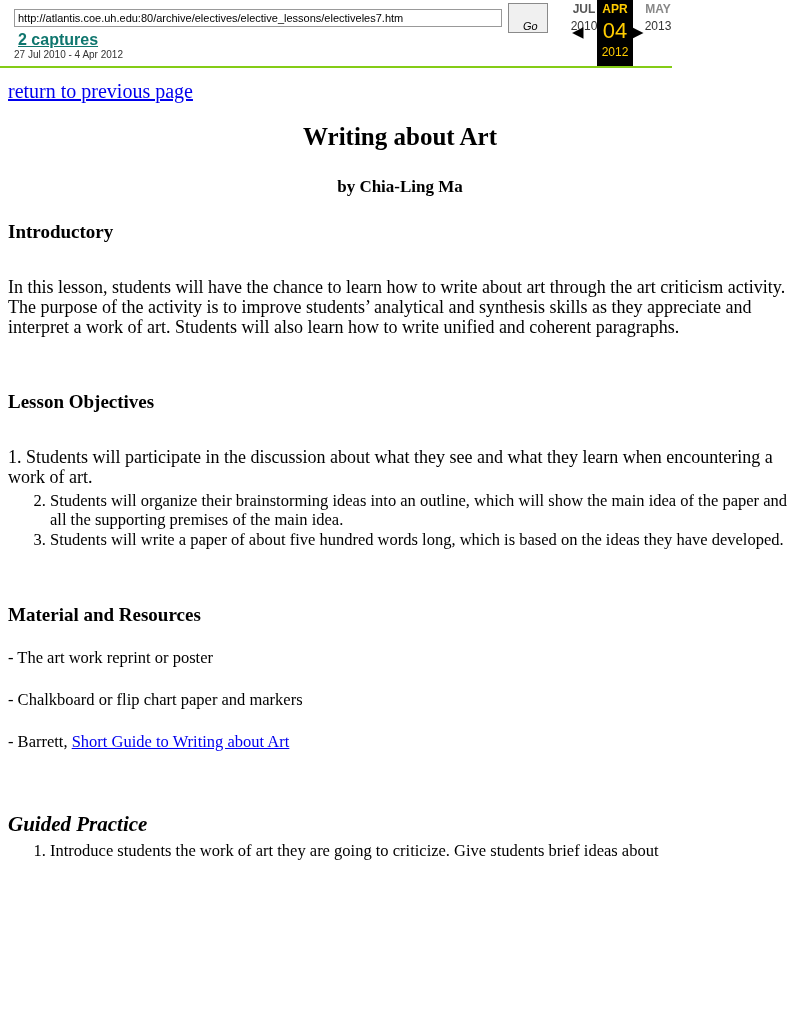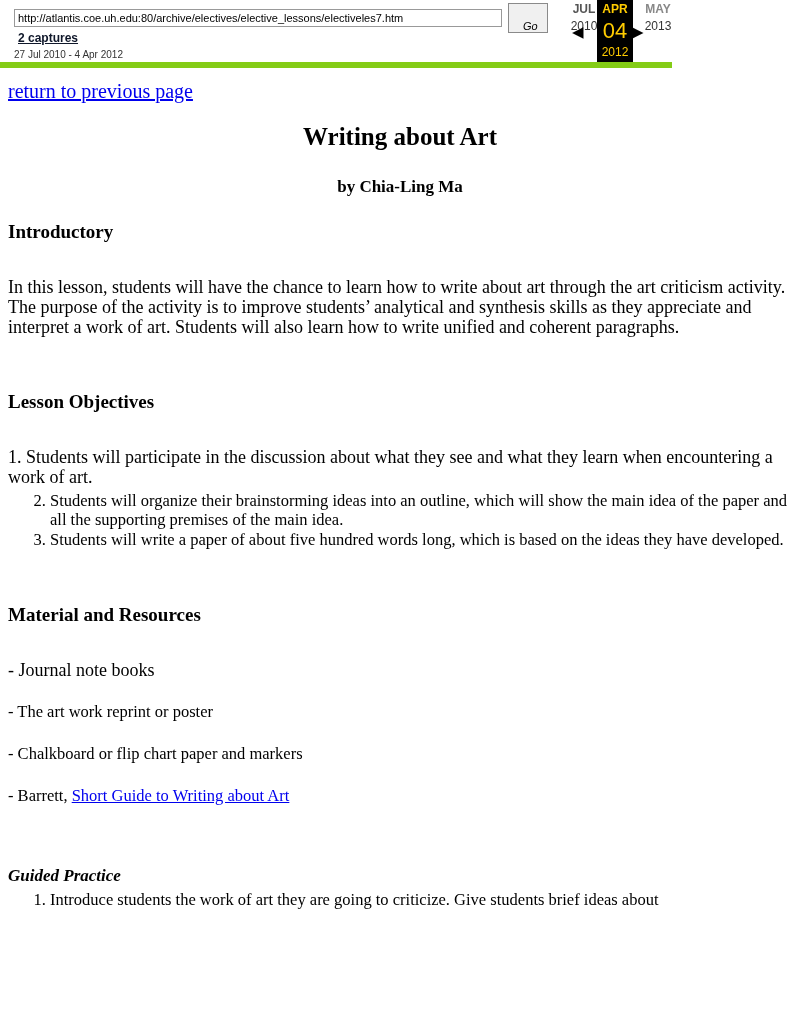--- a/index.html
+++ b/index.html
@@ -14,21 +14,21 @@
     color: #000000;
     position: relative;
   }
 
   
   .wm-toolbar {
     position: relative;
     width: 672px;
     height: 68px;
     background: #ffffff;
-    border-bottom: 6px solid #84cc16;
+    border-bottom: 2px solid #84cc16;
     box-sizing: border-box;
     overflow: hidden;
     font-family: "Liberation Sans", sans-serif;
   }
   .wm-left {
     position: absolute;
     left: 0;
     top: 0;
     width: 556px;
     height: 67px;
@@ -64,23 +64,23 @@
     color: #000;
     padding: 14px;
     line-height: 17px;
     cursor: pointer;
     font-style: italic;
   }
   .wm-captures {
     position: absolute;
     left: 18px;
     top: 31px;
-    font-size: 12px;
-    font-weight: bold;
-    color: #0f172a;
+    font-size: 16px;
+    font-weight: bold;
+    color: #0f766e;
     text-decoration: underline;
     cursor: pointer;
     font-family: "Liberation Sans", sans-serif;
   }
   .wm-range {
     position: absolute;
     left: 14px;
     top: 49px;
     font-size: 10px;
     color: #333333;
@@ -248,21 +248,21 @@
     font-size: 16.5px;
     line-height: 19px;
   }
   ol.olist li { margin-bottom: 1px; }
   .item-link {
     color: #0000ee;
     text-decoration: underline;
     cursor: pointer;
   }
   .subhead {
-    font-size: 17px;
+    font-size: 21px;
     font-weight: bold;
     font-style: italic;
     margin: 30px 0 0 0;
   }
   .spacer-lg { height: 30px; }
 </style>
 </head>
 <body>
 
 <div class="wm-toolbar">
@@ -326,21 +326,20 @@
 
   <ol class="olist" start="2">
     <li>Students will organize their brainstorming ideas into an outline, which will show the main idea of the paper and all the supporting premises of the main idea.</li>
     <li>Students will write a paper of about five hundred words long, which is based on the ideas they have developed.</li>
   </ol>
 
   <div class="spacer-lg"></div>
 
   <h3 class="section">Material and Resources</h3>
 
-  <p class="para">- Journal note books</p>
   <p class="tight">- The art work reprint or poster</p>
   <p class="tight">- Chalkboard or flip chart paper and markers</p>
   <p class="tight">
     <span>- Barrett, </span><a class="item-link" href="#">Short Guide to Writing about Art</a>
   </p>
 
   <div class="spacer-lg"></div>
 
 
   <div class="subhead">Guided Practice</div>

